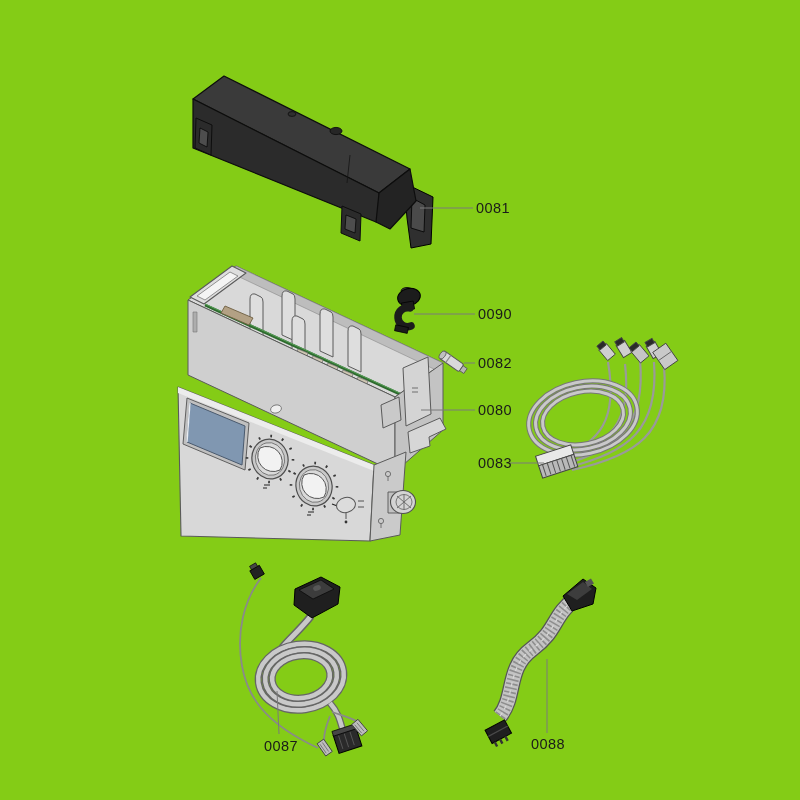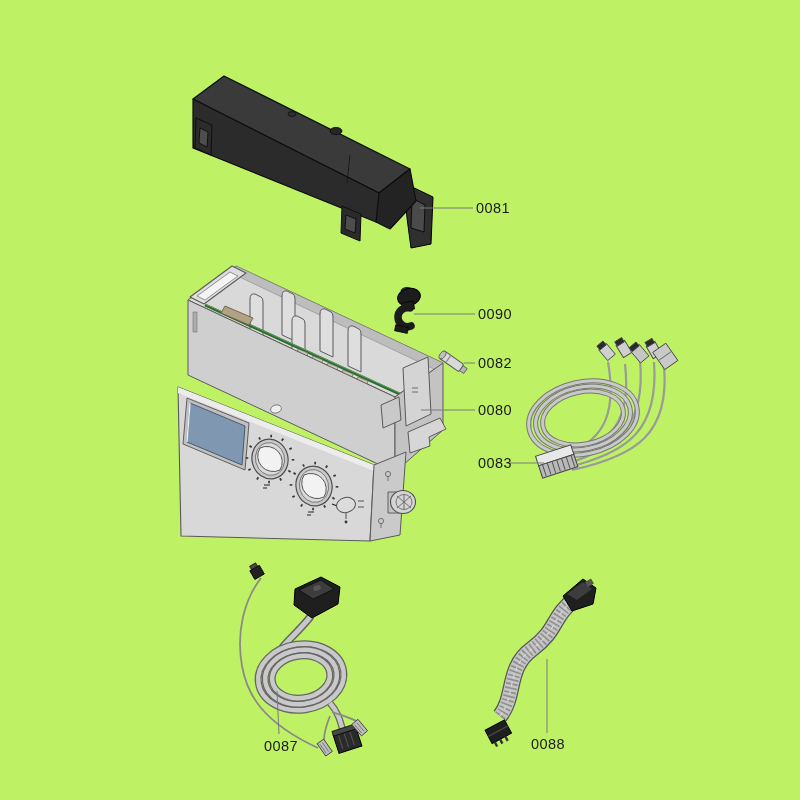--- a/index.html
+++ b/index.html
@@ -1,16 +1,16 @@
 <!DOCTYPE html>
 <html><head>
 <meta charset="utf-8">
 <style>
   html,body{margin:0;padding:0;background:#ffffff;}
-  .stage{width:800px;height:800px;position:relative;background:#bef264;overflow:hidden;}
+  .stage{width:800px;height:800px;position:relative;background:#84cc16;overflow:hidden;}
   svg{display:block;}
   text.part-label{
     font-family:"Liberation Sans", sans-serif;
     font-size:14.5px;
     letter-spacing:.4px;
     fill:#1a1a1a;
   }
 </style>
 </head>
 <body>

